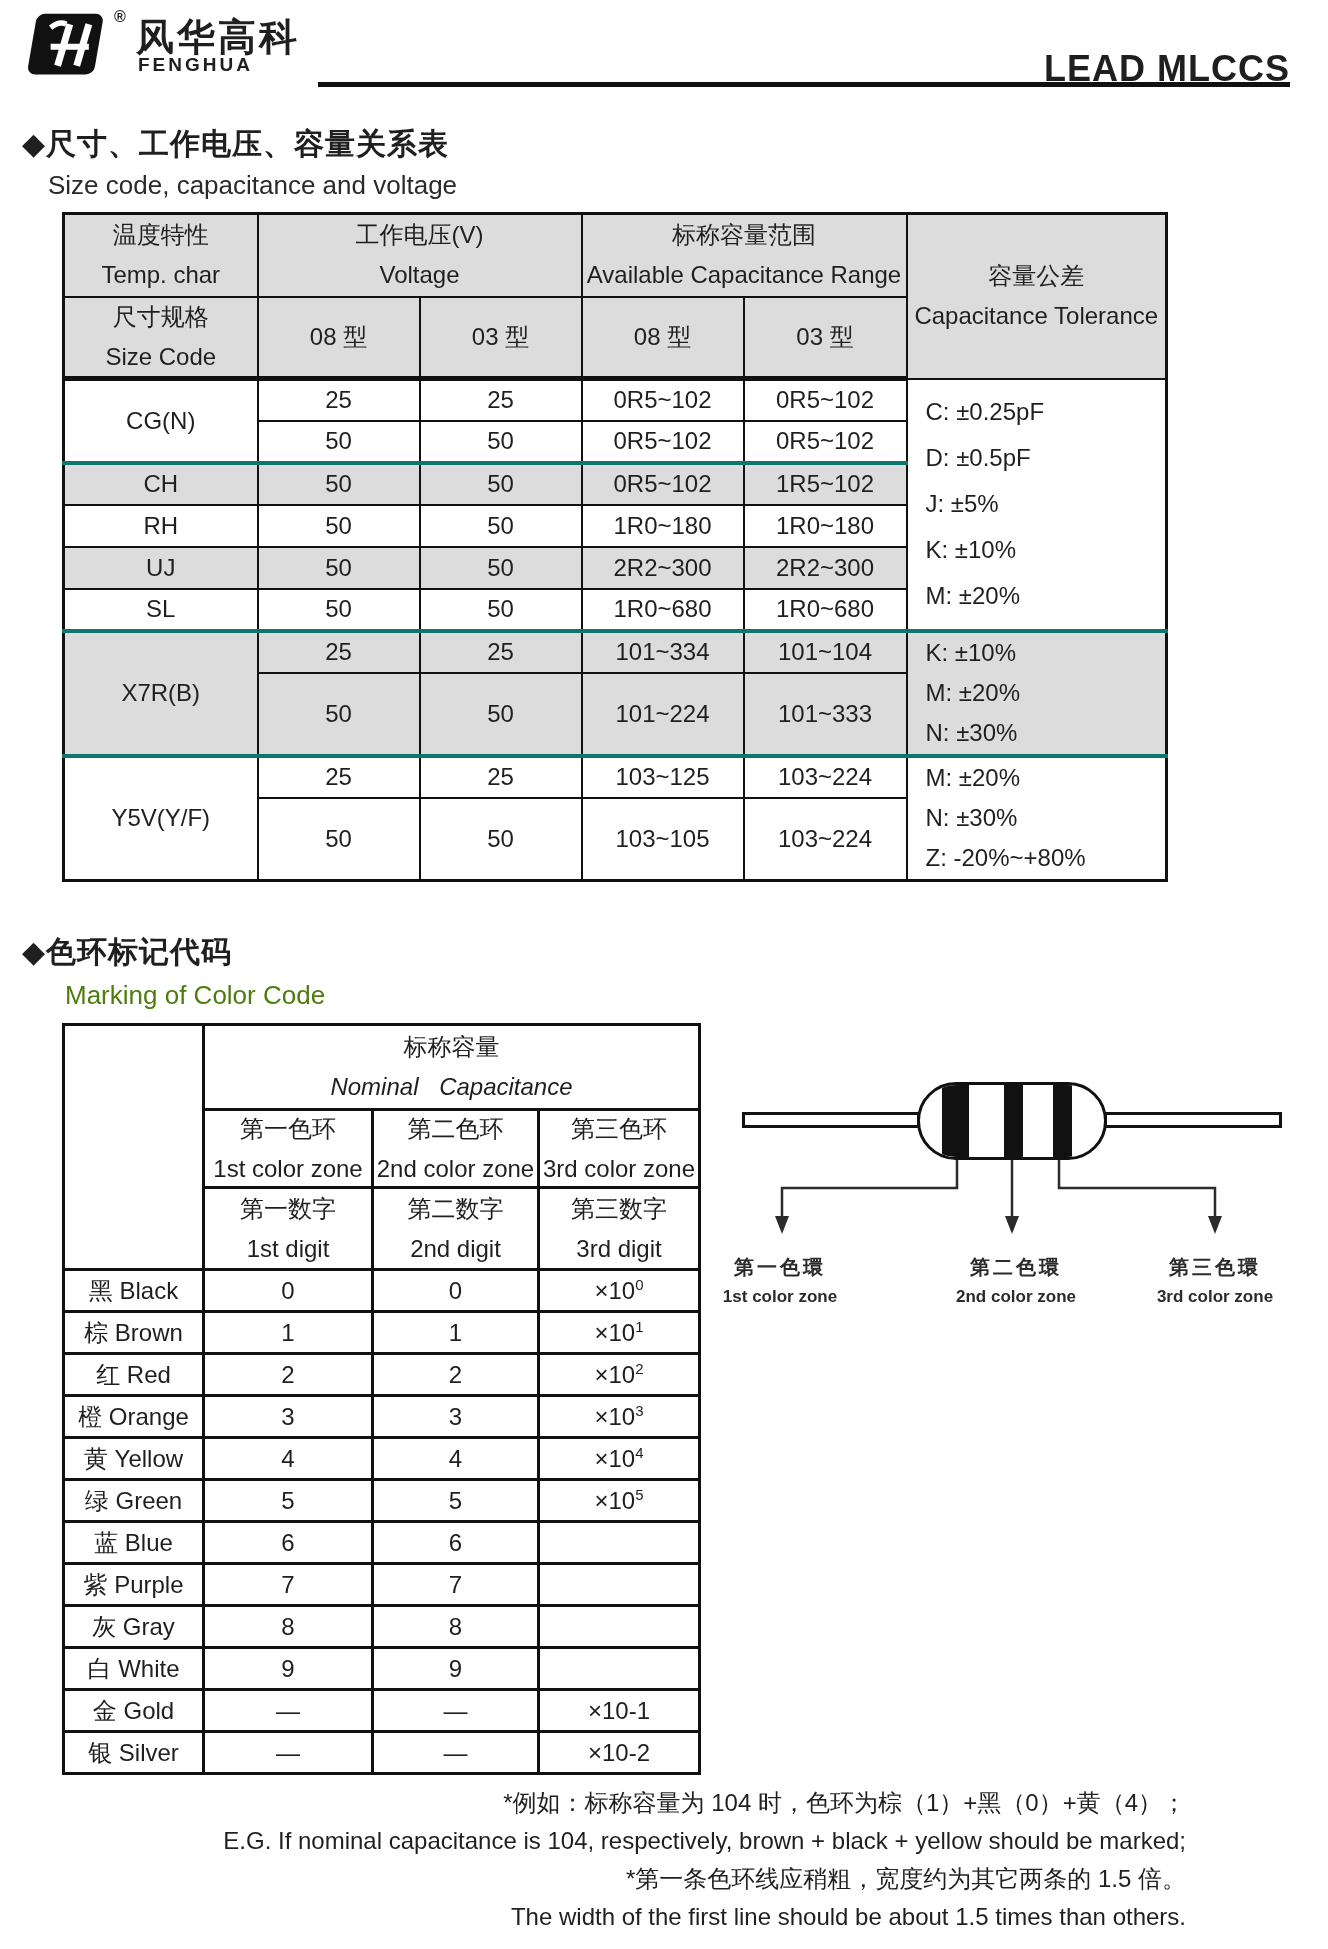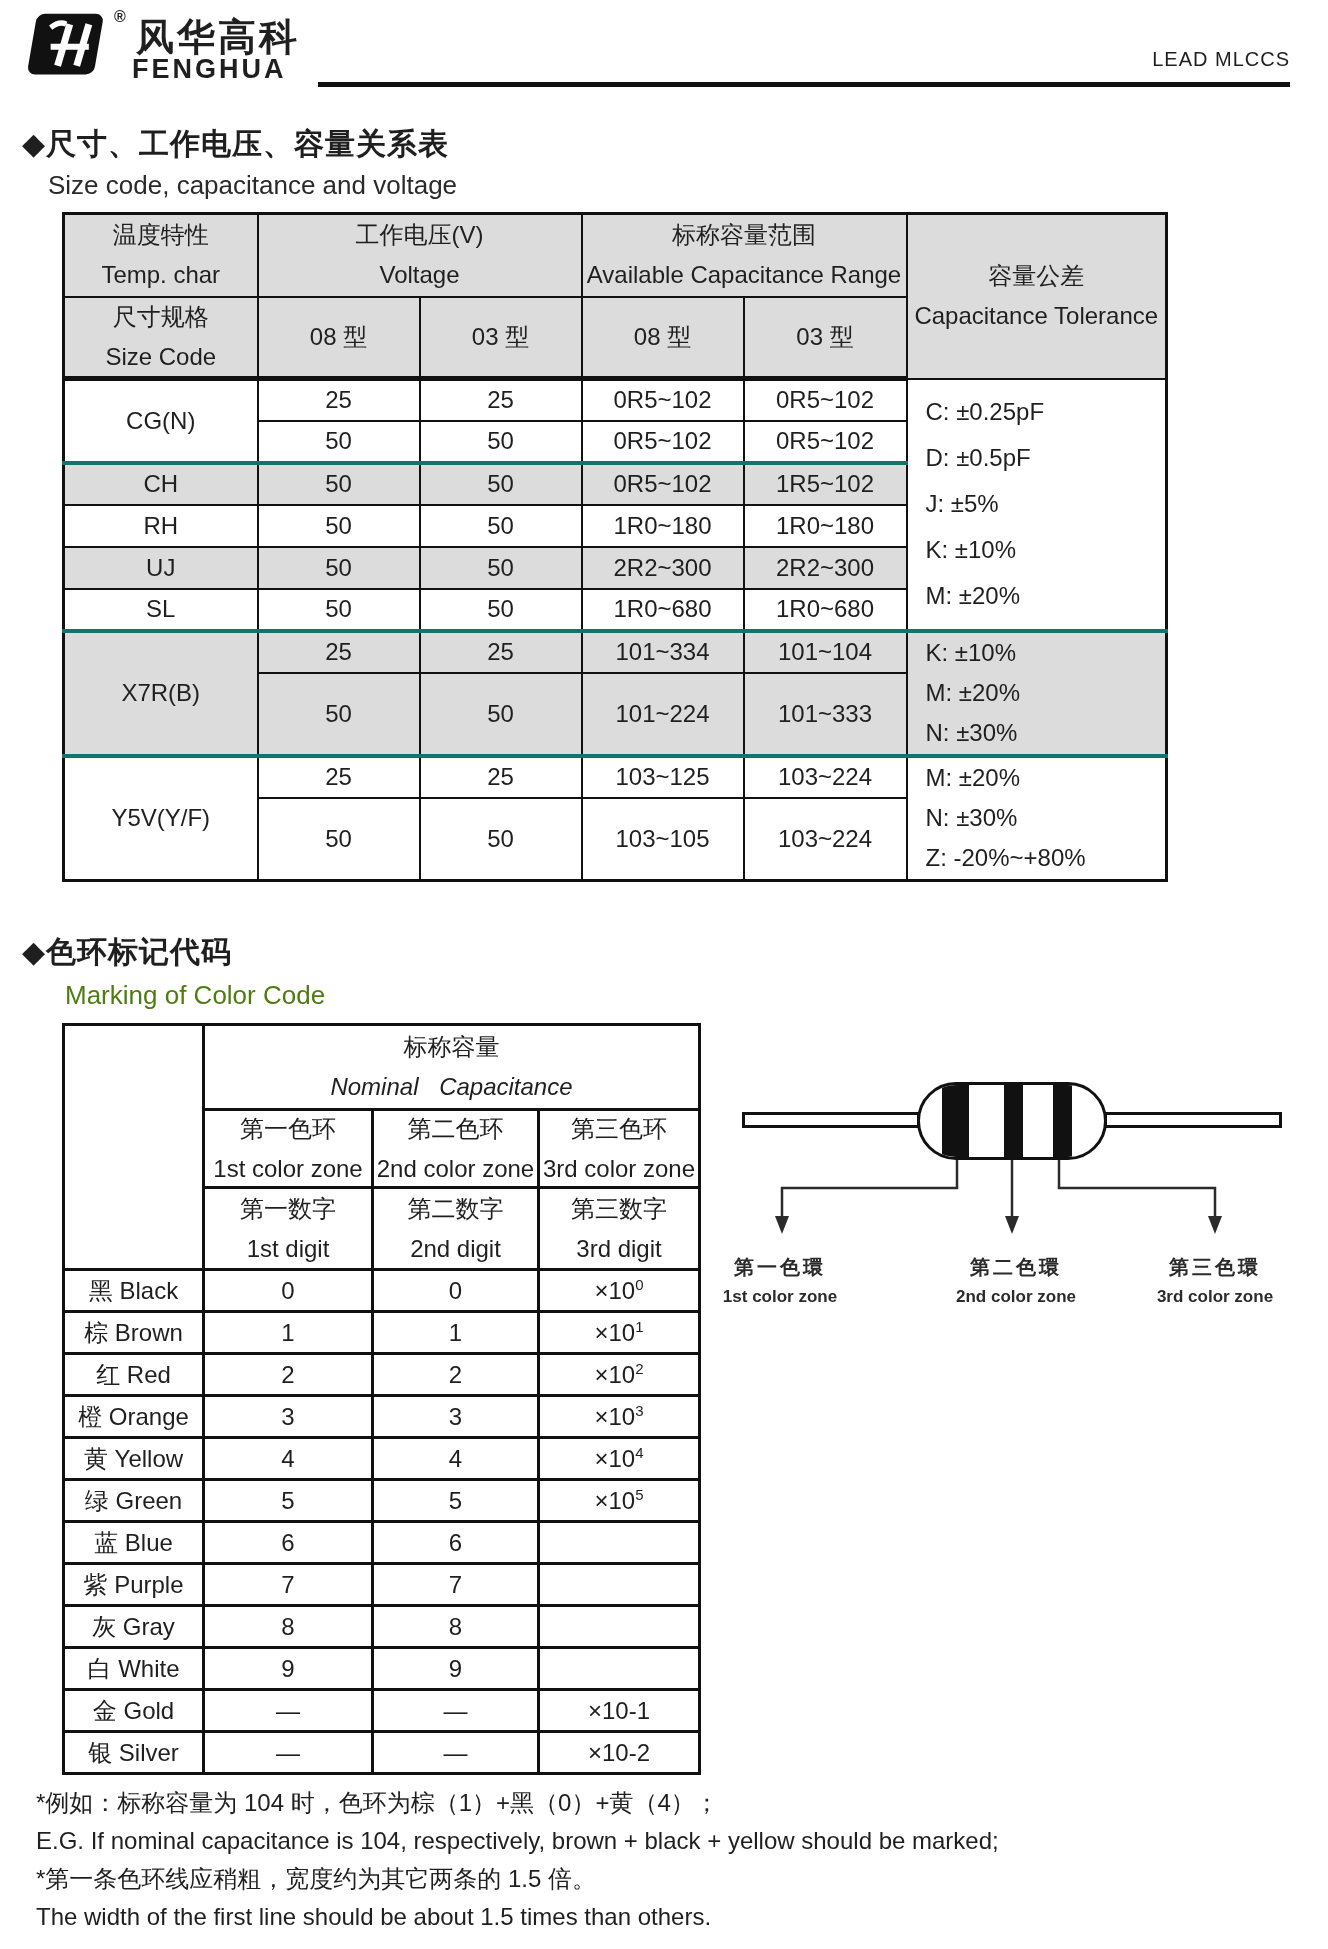--- a/index.html
+++ b/index.html
@@ -3,23 +3,23 @@
 <meta charset="utf-8">
 <style>
   html,body{margin:0;padding:0;background:#fff;}
   .page{position:relative;width:1328px;height:1949px;background:#ffffff;overflow:hidden;
         font-family:"Liberation Sans","DejaVu Sans",sans-serif;color:#1f1f1f;}
 
   
   .logo{position:absolute;left:24px;top:12px;width:88px;height:66px;}
   .regmark{position:absolute;left:114px;top:8px;font-size:16px;font-weight:bold;}
   .brand-cn{position:absolute;left:136px;top:12px;font-size:38px;font-weight:bold;letter-spacing:3px;}
-  .brand-en{position:absolute;left:132px;top:54px;font-size:27px;font-weight:bold;letter-spacing:3px;}
+  .brand-en{position:absolute;left:138px;top:54px;font-size:19px;font-weight:bold;letter-spacing:3px;}
   .hrule{position:absolute;left:318px;top:82px;width:972px;height:5px;background:#111;}
-  .doc-title{position:absolute;top:48px;right:38px;font-size:20px;font-weight:normal;letter-spacing:1px;}
+  .doc-title{position:absolute;top:48px;right:38px;font-size:36px;font-weight:bold;letter-spacing:1px;}
 
   
   .s1-cn{position:absolute;left:22px;top:124px;font-size:30px;font-weight:600;letter-spacing:1px;}
   .s1-en{position:absolute;left:48px;top:170px;font-size:26px;color:#2a2a2a;}
   .s2-cn{position:absolute;left:22px;top:932px;font-size:30px;font-weight:600;letter-spacing:1px;}
   .s2-en{position:absolute;left:65px;top:980px;font-size:26px;color:#4d7c0f;}
 
   
   table{border-collapse:collapse;table-layout:fixed;}
   td{padding:0;text-align:center;vertical-align:middle;font-size:24px;color:#1f1f1f;}
@@ -55,21 +55,21 @@
   .band{position:absolute;top:0;bottom:0;background:#111;}
   .band1{left:22px;width:27px;} .band2{left:84px;width:19px;} .band3{left:133px;width:19px;}
   .arrows{position:absolute;left:730px;top:1158px;width:560px;height:86px;}
   .dlabel{position:absolute;width:170px;text-align:center;top:1254px;}
   .dlabel .cn{font-size:20px;font-weight:bold;letter-spacing:3px;color:#2b2b2b;}
   .dlabel .en{font-size:17px;font-weight:600;margin-top:6px;color:#2b2b2b;}
   .dl1{left:695px;} .dl2{left:931px;} .dl3{left:1130px;}
 
   
   .notes{position:absolute;left:36px;top:1784px;width:1150px;}
-  .notes p{margin:0;line-height:38px;font-size:24px;}
+  .notes p{margin:0;line-height:38px;font-size:24px;text-align:right;}
 </style>
 </head>
 <body>
 
 <div class="page">
 
   <div class="logo">
     <svg viewBox="0 0 100 76" width="88" height="66">
       <path d="M24 2 h58 a8 8 0 0 1 8 9 l-9 52 a11 11 0 0 1 -11 9 H12 a8 8 0 0 1 -8 -9 l9 -52 a11 11 0 0 1 11 -9 z" fill="#111"></path>
       <path d="M38 62 L52 14" stroke="#fff" stroke-width="8"></path>

